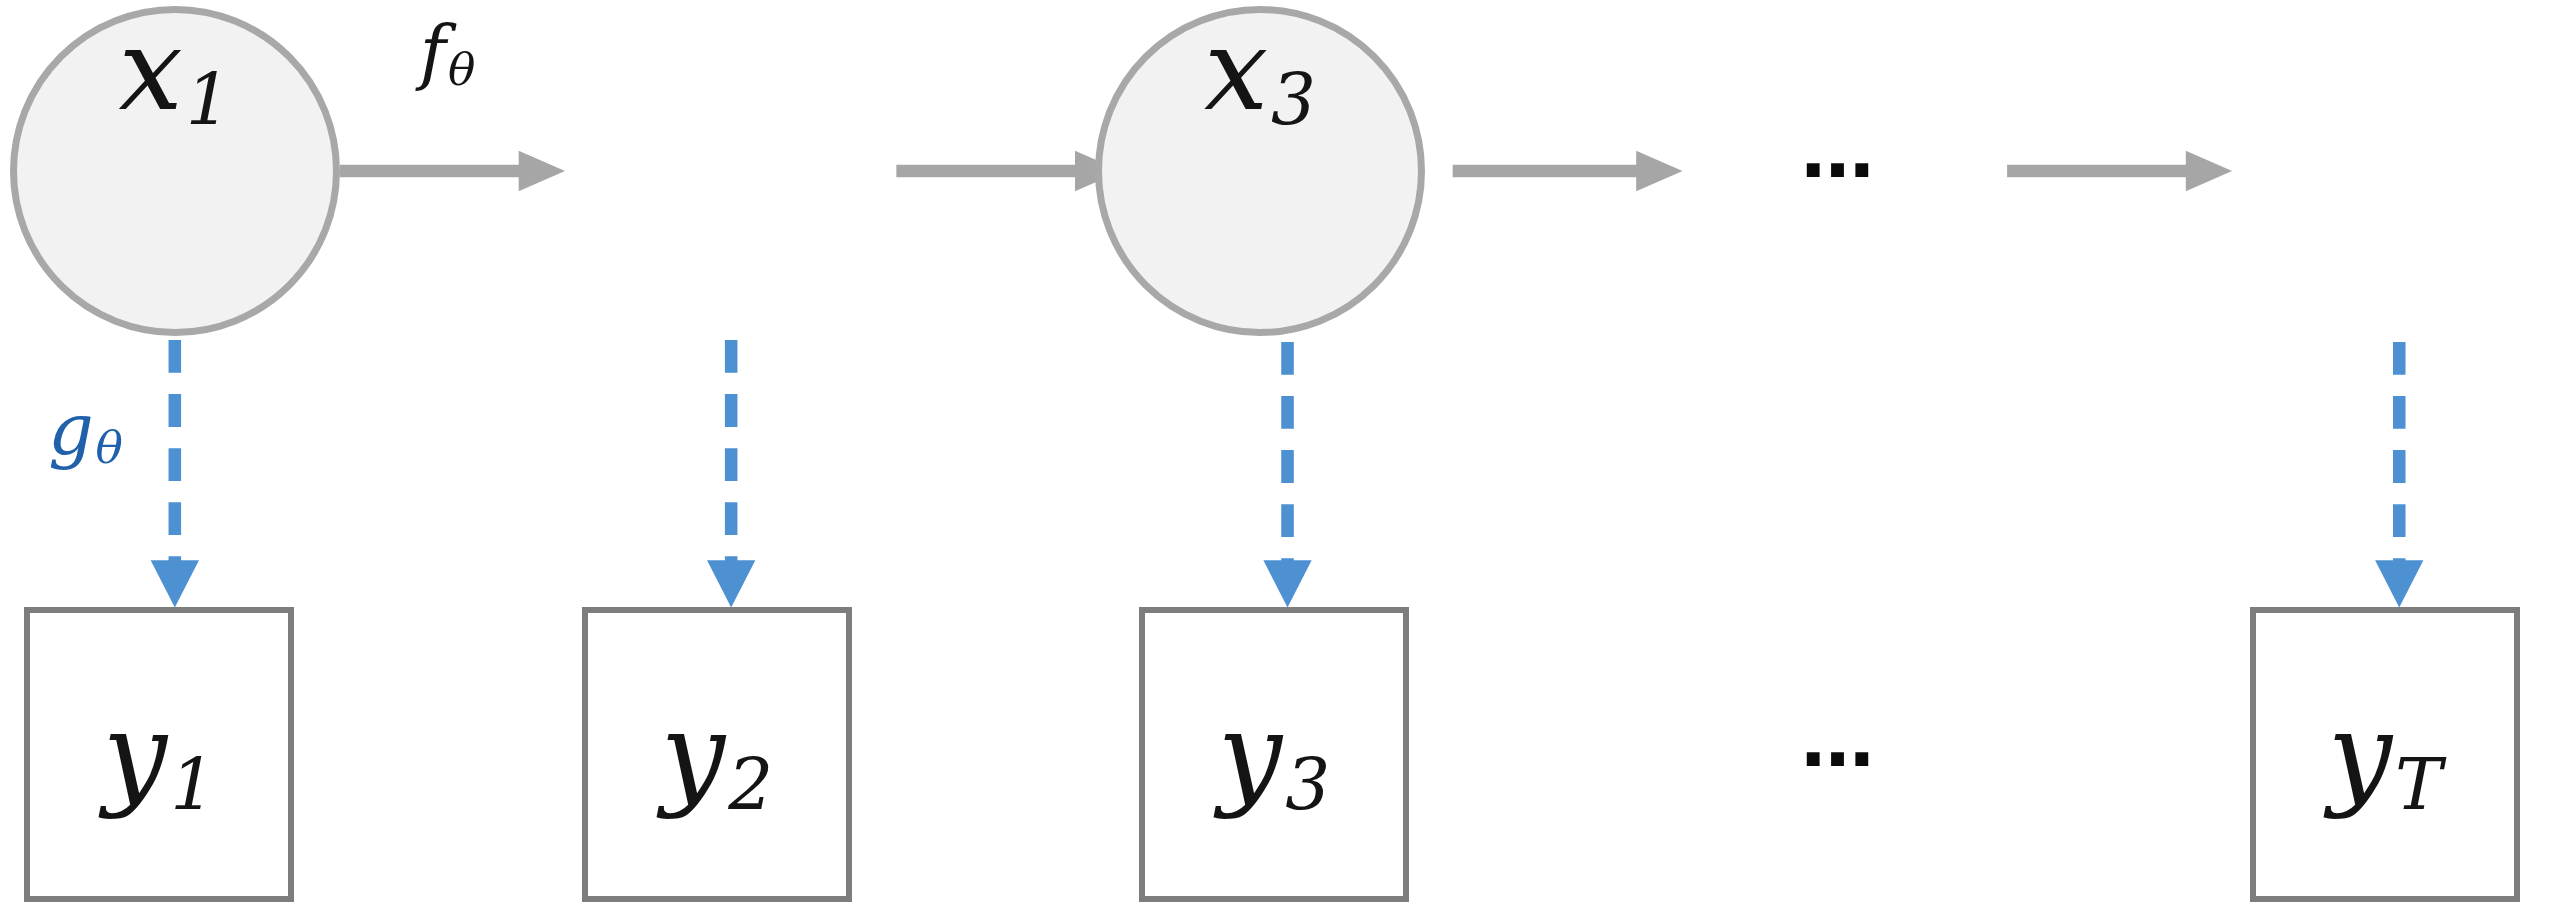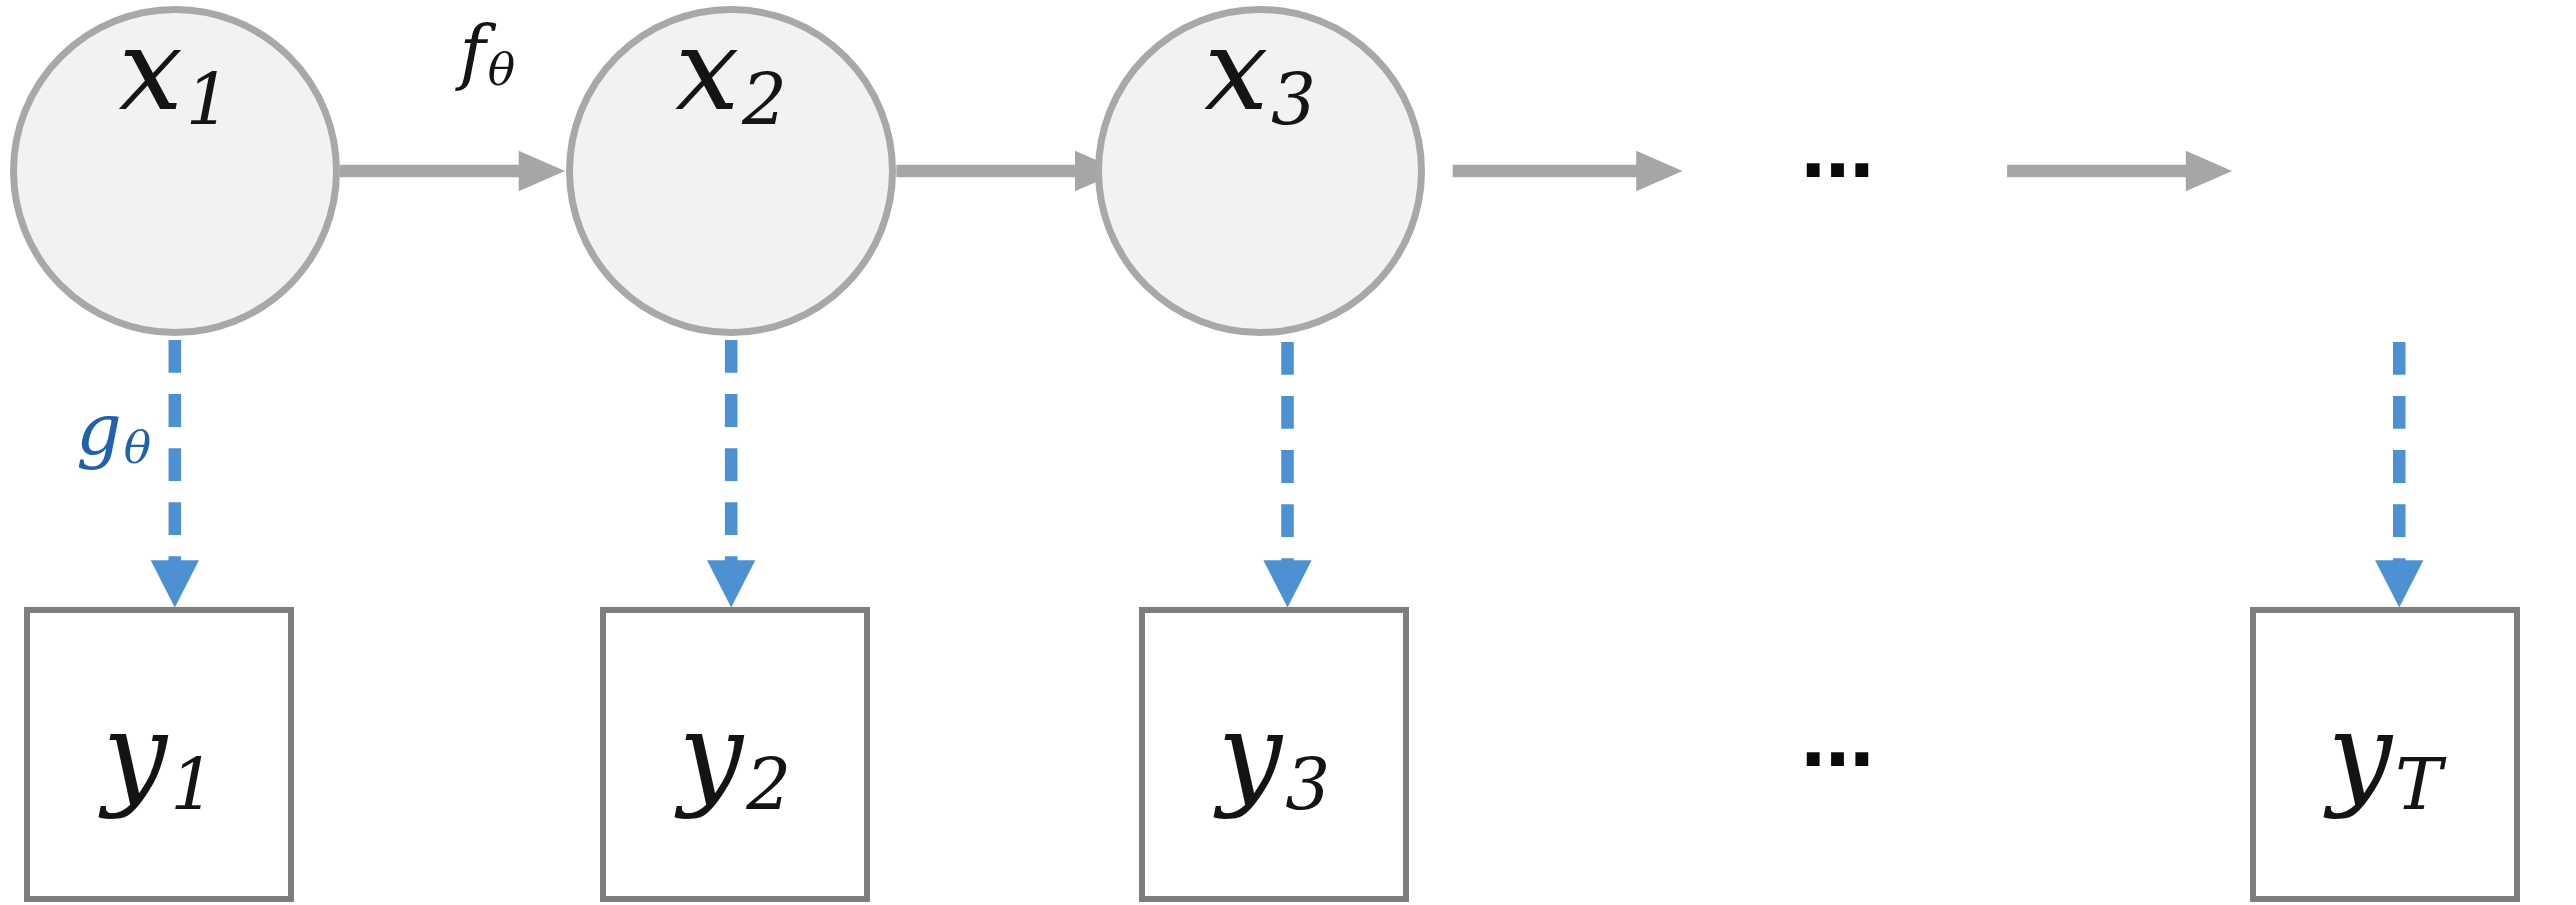--- a/index.html
+++ b/index.html
@@ -21,21 +21,21 @@
     position:absolute;width:270px;height:295px;top:607px;box-sizing:border-box;
     border:6.8px solid var(--box-stroke);background:#ffffff;
     display:flex;align-items:center;justify-content:center;
   }
   .math{
     font-style:italic;color:var(--ink);font-size:114px;line-height:1;white-space:nowrap;
   }
   .math .sub{font-size:0.62em;position:relative;top:0.22em;margin-left:2.9px;}
   .edge-label{
     position:absolute;font-style:italic;font-size:71px;line-height:1;color:var(--ink);
-    text-align:right;white-space:nowrap;
+    text-align:center;white-space:nowrap;
   }
   .edge-label .sub{font-size:0.64em;position:relative;top:0.2em;margin-left:1.9px;}
   .edge-label.emission{color:var(--label-blue);}
   .ellipsis{
     position:absolute;width:155px;height:58px;line-height:56px;text-align:center;
     font-family:"DejaVu Sans","Liberation Sans",sans-serif;
     font-weight:bold;font-size:73px;letter-spacing:5.8px;color:#0a0a0a;
   }
 </style>
 </head>
@@ -75,31 +75,28 @@
     </g>
     <g>
       <line class="blue-line" x1="2484" y1="354" x2="2484" y2="584"></line>
       <polygon class="blue-head" points="2459,580 2509,580 2484,629"></polygon>
     </g>
   </svg>
 
   <div class="state-node" style="left:9.7px;">
     <span class="math"><span>x</span><span class="sub">1</span></span>
   </div>
-  <div class="state-node" style="left:566px;">
-    <span class="math"><span>x</span><span class="sub">2</span></span>
-  </div>
   <div class="state-node" style="left:1095px;">
     <span class="math"><span>x</span><span class="sub">3</span></span>
   </div>
 
   <div class="obs-node" style="left:24px;">
     <span class="math"><span>y</span><span class="sub">1</span></span>
   </div>
-  <div class="obs-node" style="left:600px;">
+  <div class="obs-node" style="left:582px;">
     <span class="math"><span>y</span><span class="sub">2</span></span>
   </div>
   <div class="obs-node" style="left:1139px;">
     <span class="math"><span>y</span><span class="sub">3</span></span>
   </div>
   <div class="obs-node" style="left:2250px;">
     <span class="math"><span>y</span><span class="sub">T</span></span>
   </div>
 
   <div class="edge-label transition" style="left:380px;top:15.5px;width:135px;">

